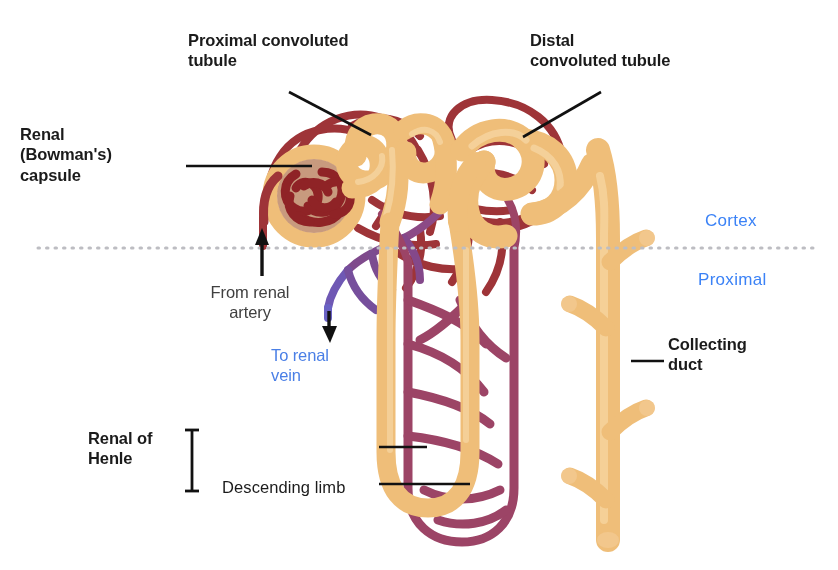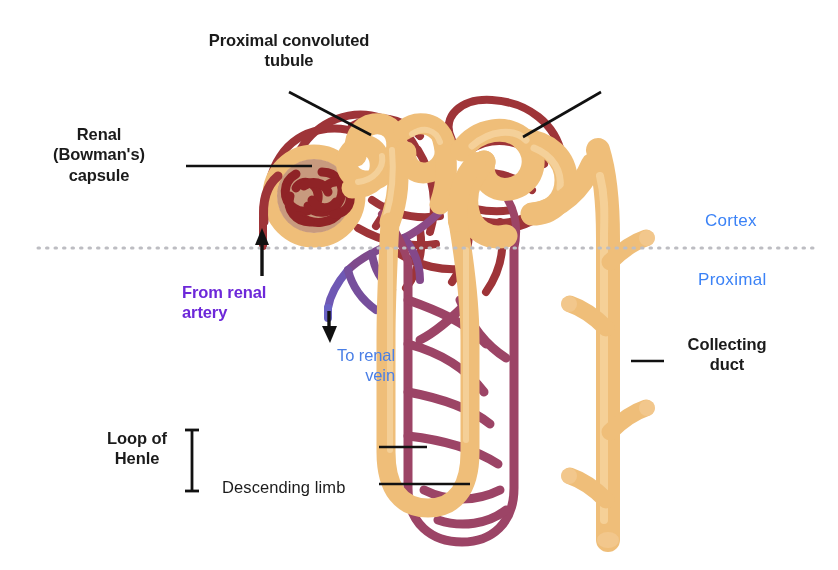--- a/index.html
+++ b/index.html
@@ -27,29 +27,29 @@
   .lbl {
     position: absolute;
     color: #1b1b1b;
     font-size: 16.5px;
     line-height: 1.24;
     letter-spacing: -0.1px;
     white-space: pre-line;
   }
   .lbl.bold { font-weight: 700; }
   .lbl.reg  { font-weight: 400; font-size: 16.5px; letter-spacing: 0.1px; }
-  .lbl.ctr  { text-align: center; }
+  .lbl.ctr  { }
   .lbl.zone {
     font-weight: 400;
     font-size: 17px;
     color: #3b82f6;
     letter-spacing: 0.3px;
   }
-  .lbl.artery { color: #6d28d9; font-weight: 700; text-align: left; }
-  .lbl.vein   { color: #4a7fe6; font-weight: 400; text-align: right; }
+  .lbl.artery { color: #404040; font-weight: 400; text-align: center; }
+  .lbl.vein   { color: #4a7fe6; font-weight: 400; text-align: left; }
 </style>
 </head>
 <body>
 
 <div id="stage">
 
   <svg id="art" viewBox="0 0 838 570" xmlns="http://www.w3.org/2000/svg">
 
     <defs>
       <clipPath id="frameClip">
@@ -239,29 +239,31 @@
         <line x1="329" y1="311" x2="329" y2="330" stroke="#111111" stroke-width="3.4"></line>
         <path d="M330 343 L322 326 L337 326 Z" fill="#111111"></path>
       </g>
 
     </g>
   </svg>
 
   <div class="lbl bold ctr" style="left:188px; top:30px; width:202px;">Proximal convoluted
 tubule</div>
 
+  <div class="lbl bold ctr" style="left:530px; top:30px; width:200px;">Distal
+convoluted tubule</div>
 
   <div class="lbl bold ctr" style="left:20px; top:124px; width:158px;">Renal
 (Bowman's)
 capsule</div>
 
   <div class="lbl bold ctr" style="left:668px; top:334px; width:118px;">Collecting
 duct</div>
 
-  <div class="lbl bold ctr" style="left:88px; top:428px; width:98px;">Loop of
+  <div class="lbl bold ctr" style="left:88px; top:428px; width:98px;">Renal of
 Henle</div>
 
   <div class="lbl reg" style="left:222px; top:433px;margin-top:44px;">Descending limb</div>
 
 
   <div class="lbl artery" style="left:182px; top:282px; width:136px;">From renal
 artery</div>
 
   <div class="lbl vein" style="left:271px; top:345px; width:124px;">To renal
 vein</div>

